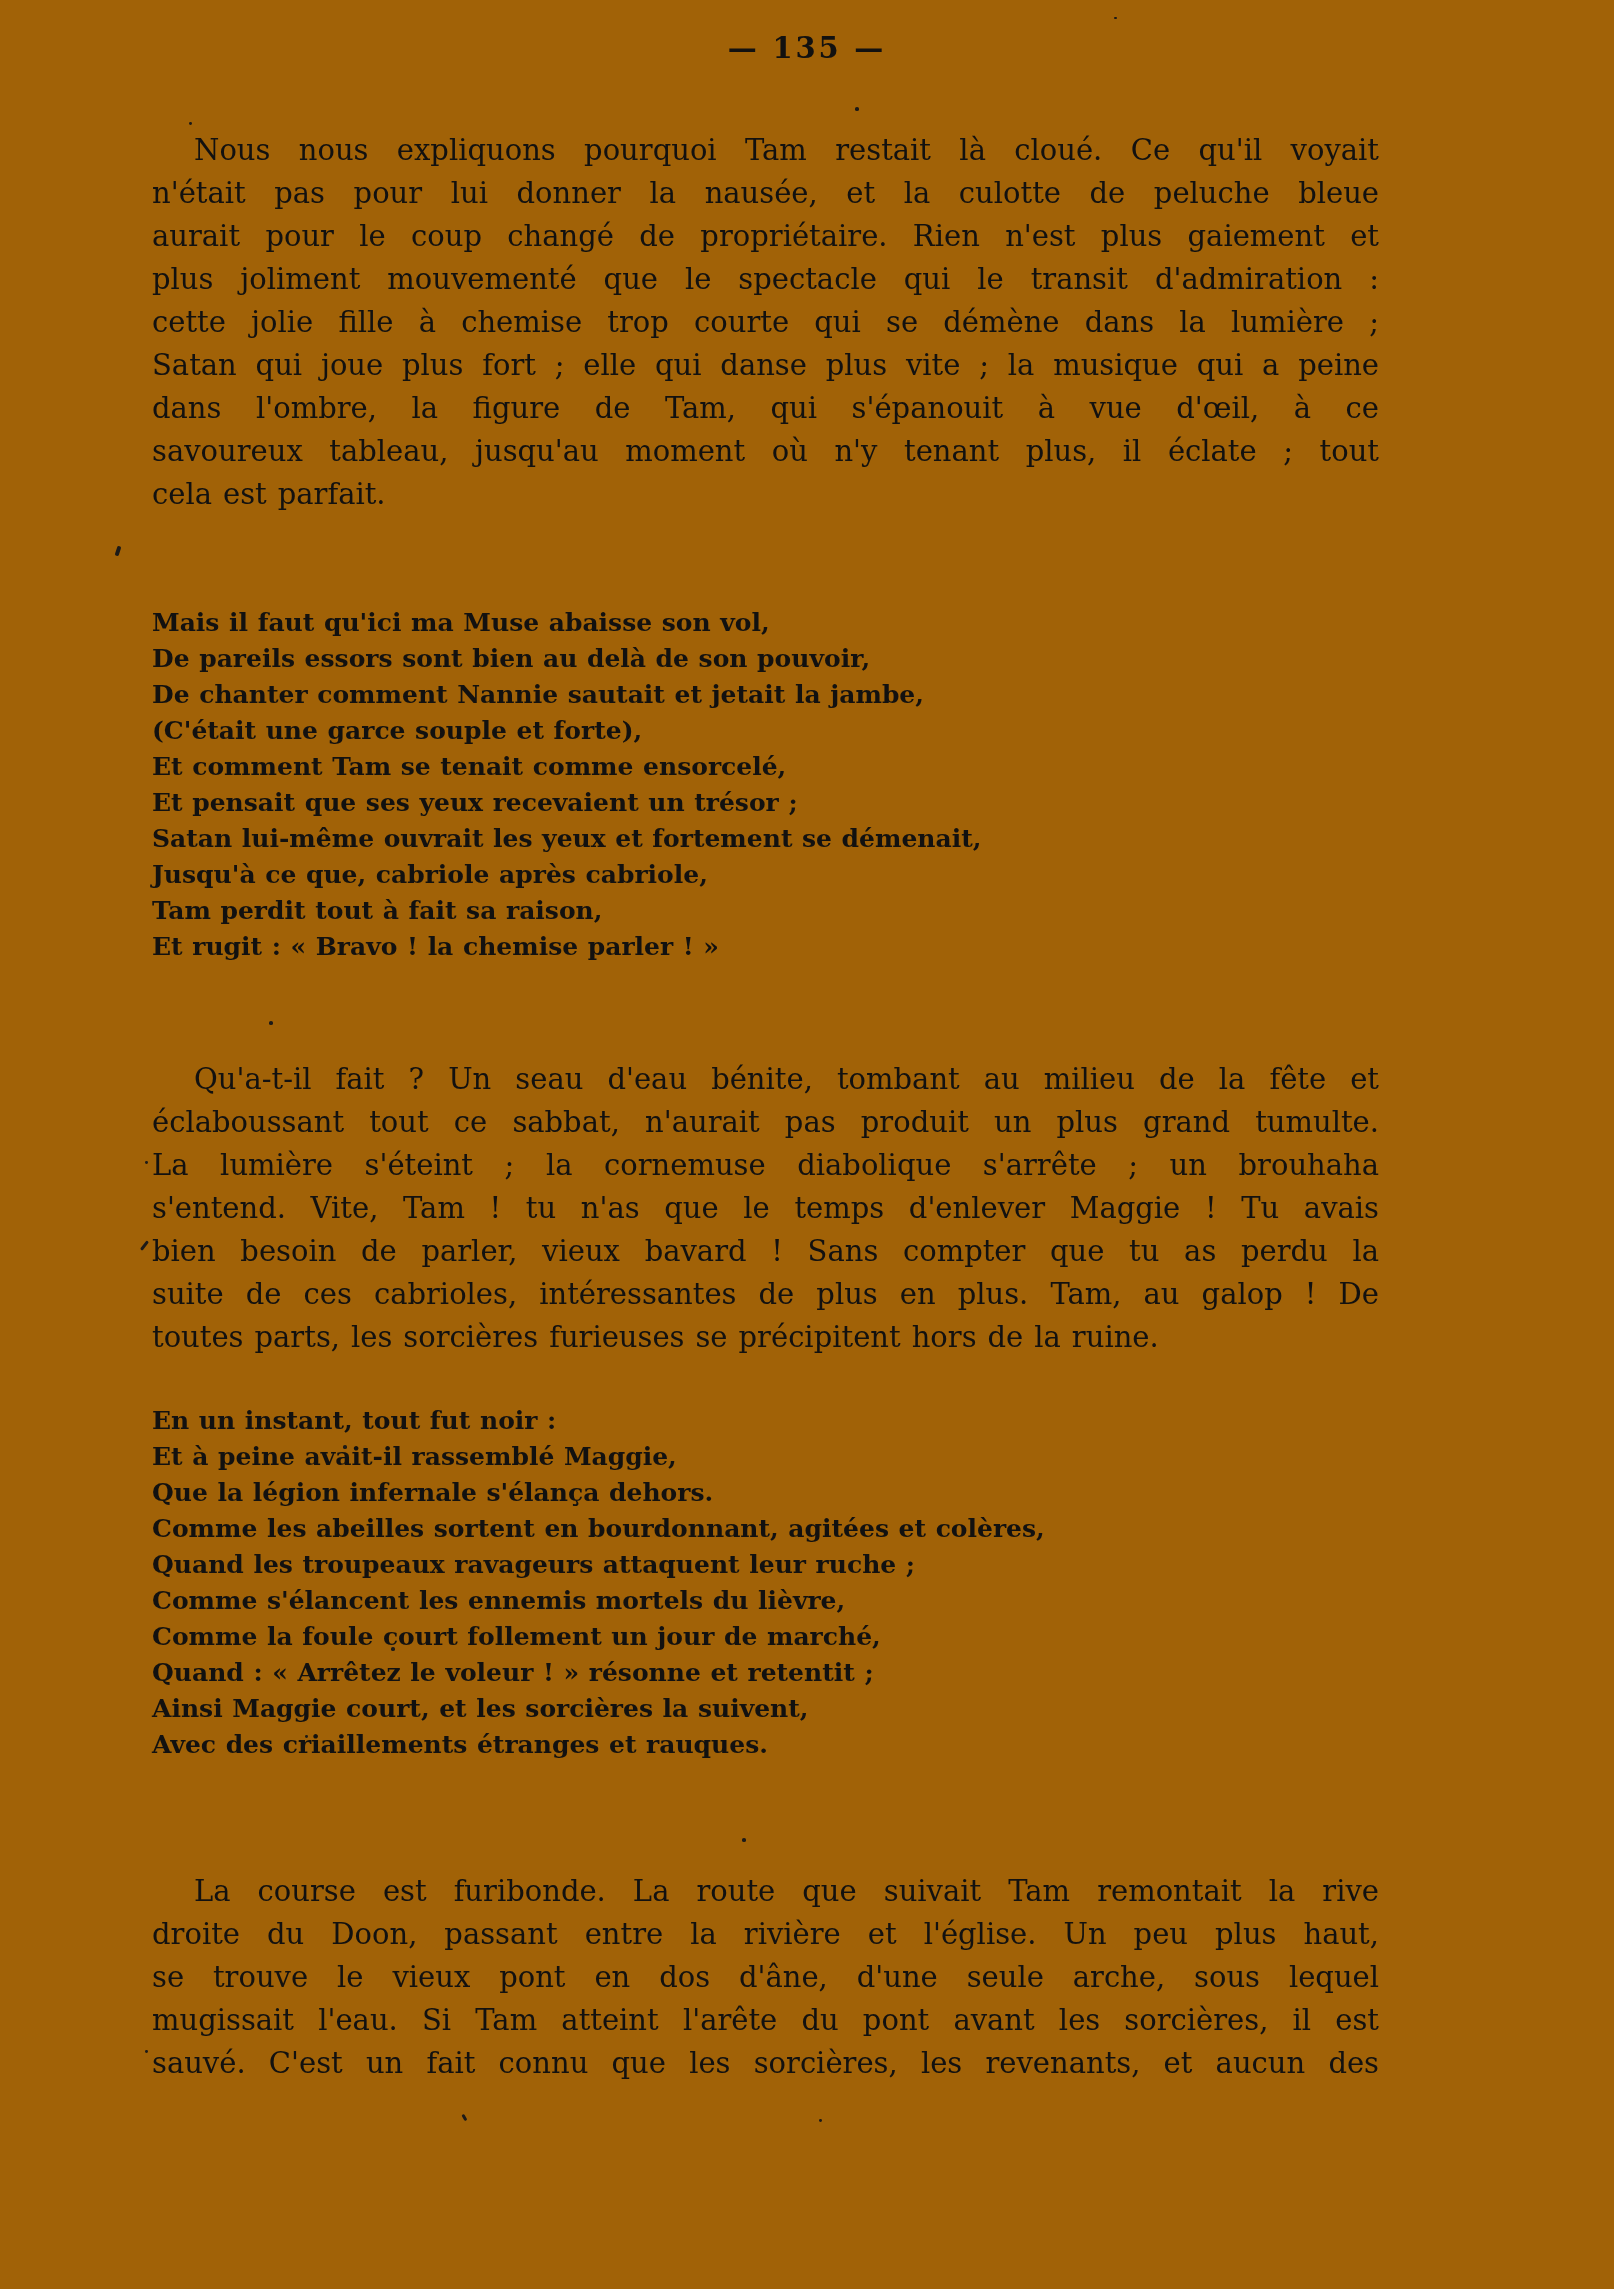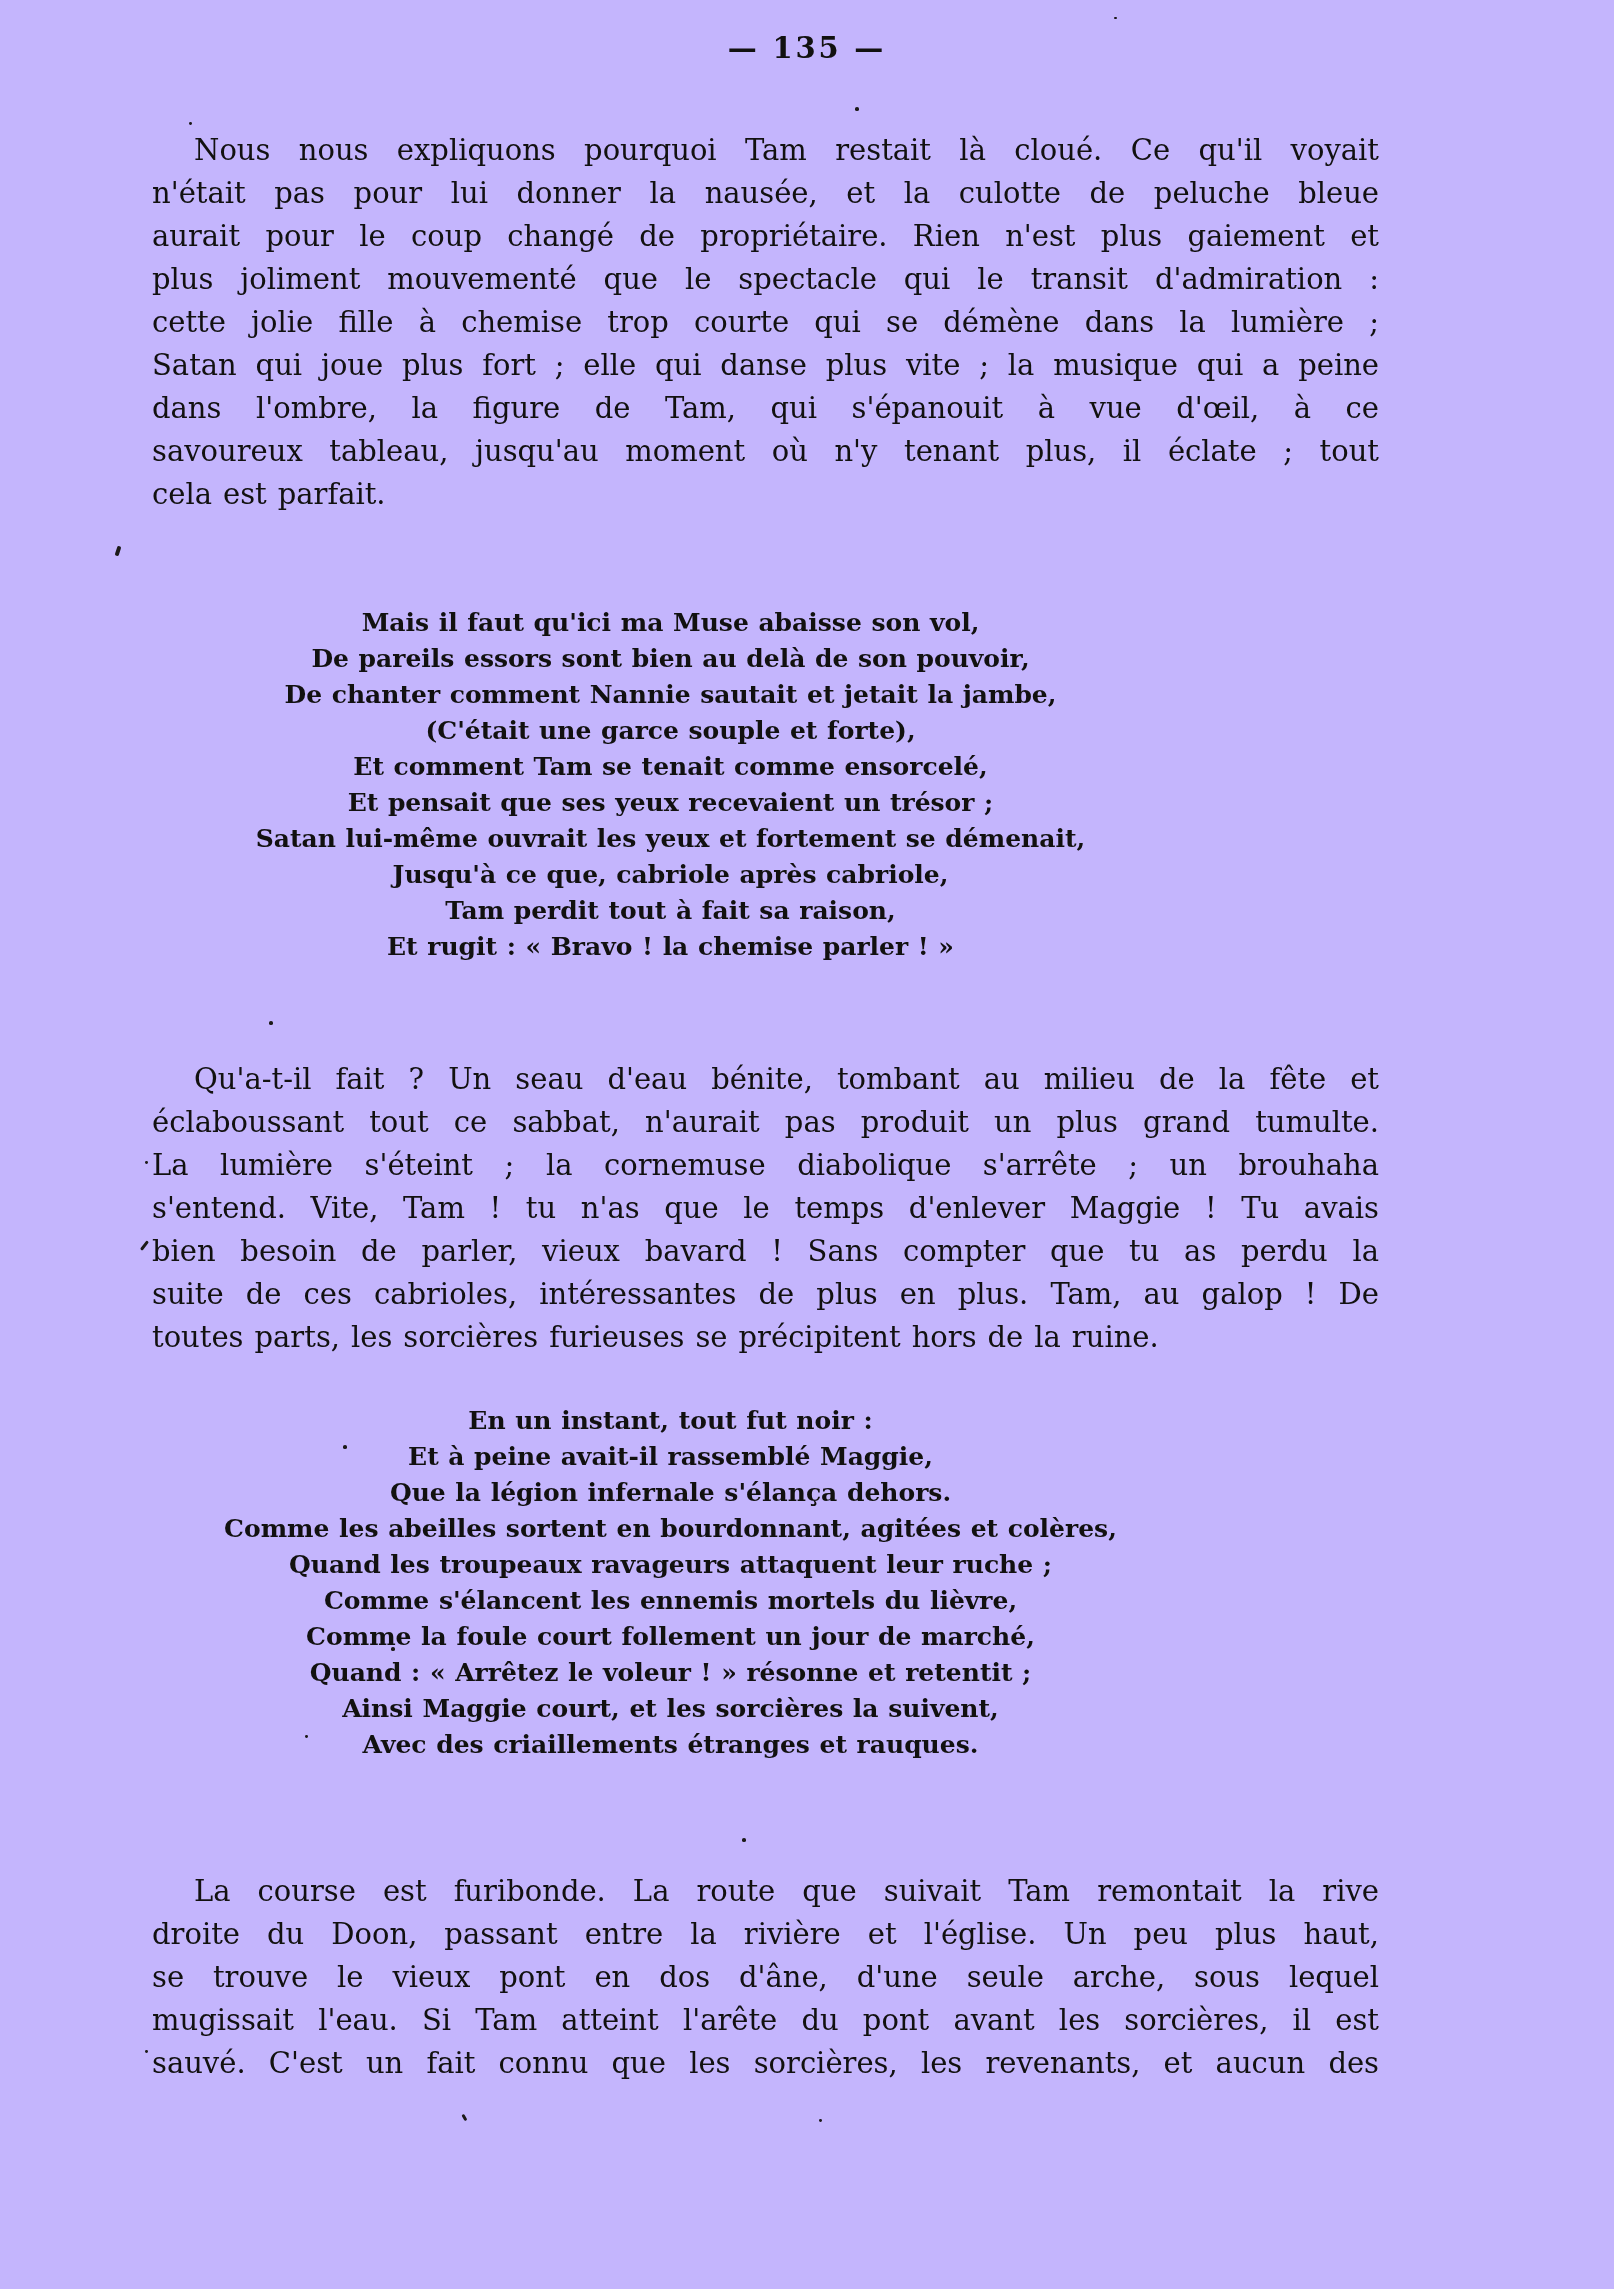--- a/index.html
+++ b/index.html
@@ -1,20 +1,20 @@
 <!DOCTYPE html>
 <html style="font-size:14.8px"><head>
 <meta charset="utf-8">
 <style>
   html, body { margin: 0; padding: 0; background: #e8e8e8; }
   .page {
     position: relative;
     width: 1614px;
     height: 2290px;
-    background: #c4b5fd;
+    background: #a16207;
     font-family: "DejaVu Serif", serif;
     color: #121110;
     overflow: hidden;
     margin: 0 auto;
   }
   .page-number {
     position: absolute;
     top: 31px;
     left: 0;
     right: 0;
@@ -35,21 +35,21 @@
     text-align-last: justify;
     word-spacing: 1.8px;
   }
   .prose .pline.indent { text-indent: 42px; }
   .prose .pline.lastline { text-align-last: left; }
   .verse { width: 1037px; }
   .verse .vline {
     font-size: 25px;
     line-height: 36px;
     font-weight: bold;
-    text-align: center;
+    text-align: left;
     word-spacing: 0.9px;
   }
   .speck {
     position: absolute;
     background: #1c1a18;
     border-radius: 50%;
   }
   .speck.dot2 { width: 2.8px; height: 2.8px; }
   .speck.dot3 { width: 3.7px; height: 3.7px; }
   .speck.comma {

